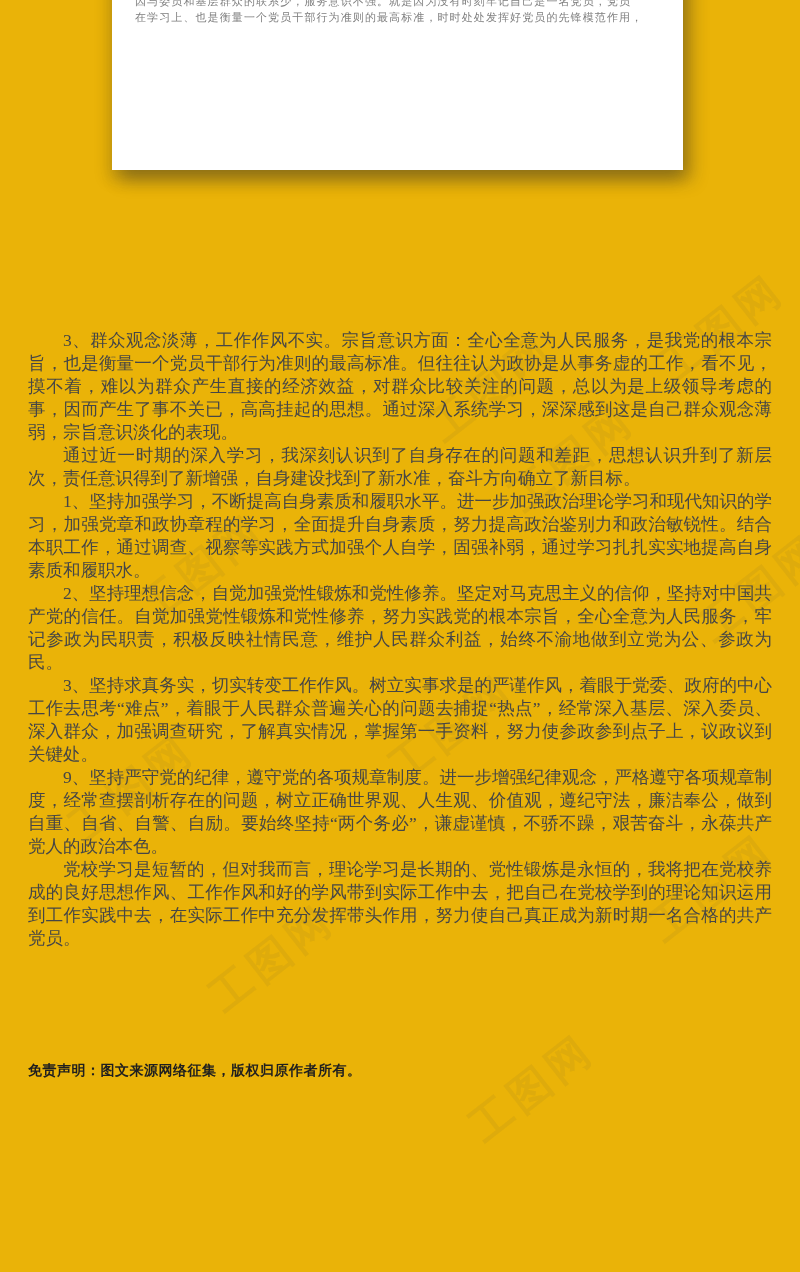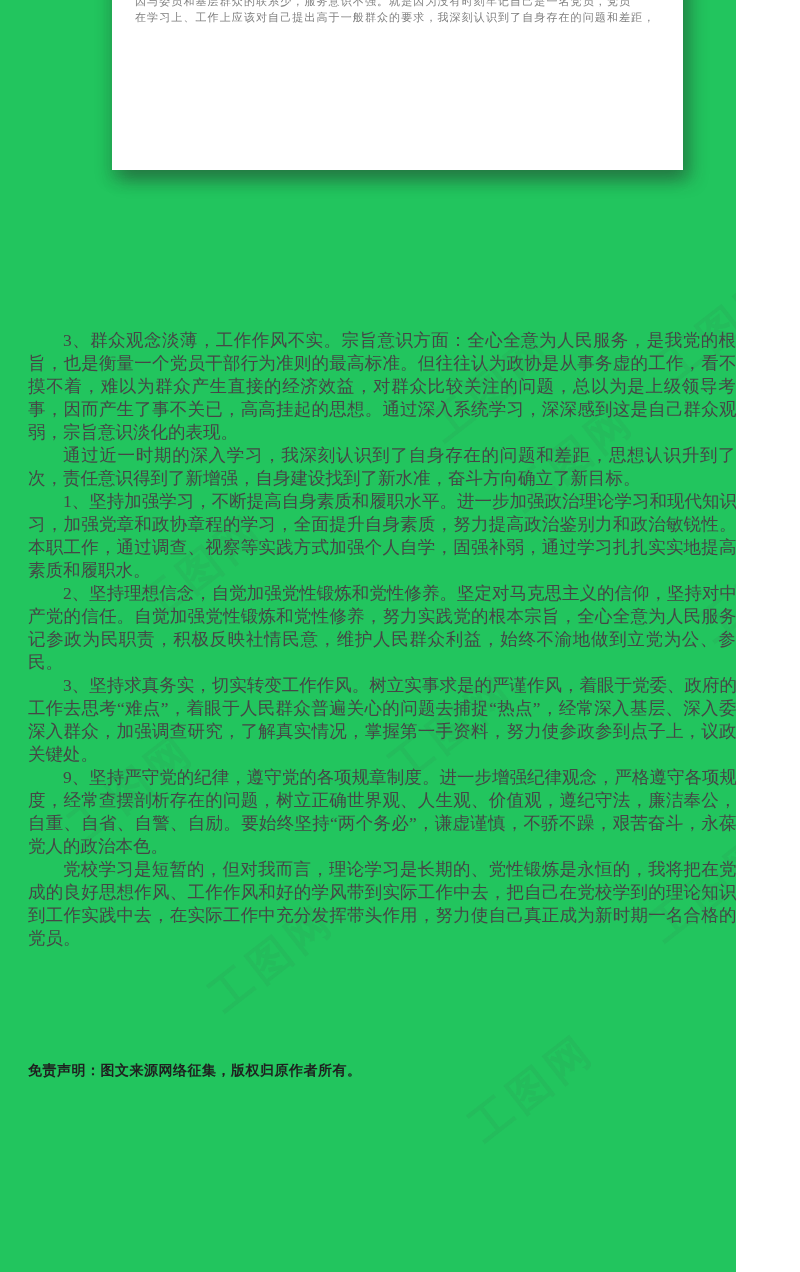--- a/index.html
+++ b/index.html
@@ -1,17 +1,17 @@
 <!DOCTYPE html>
 <html><head>
 <meta charset="utf-8">
 <style>
   html,body{margin:0;padding:0;background:#ffffff;}
   .page{
-    position:relative;width:736px;height:1272px;background:#22c55e;overflow:hidden;
+    position:relative;width:800px;height:1272px;background:#eab308;overflow:hidden;
     font-family:"Liberation Serif","DejaVu Serif",serif;
   }
   
   .paper{
     position:absolute;left:112px;top:-302px;width:571px;height:472px;background:#ffffff;
     box-shadow:8px 10px 16px rgba(40,40,40,.38),-4px 10px 14px rgba(40,40,40,.16);
   }
   .paper-text{
     position:absolute;top:296px;left:23px;right:21px;
     font-size:11px;line-height:15.6px;color:#7e7e7e;letter-spacing:1.1px;
@@ -39,21 +39,21 @@
 </style>
 </head>
 <body>
 
 <div class="page">
 
   <div class="paper">
     <div class="paper-text">
 
     <div class="paper-line">因与委员和基层群众的联系少，服务意识不强。就是因为没有时刻牢记自己是一名党员，党员</div>
-        <div class="paper-line">在学习上、工作上应该对自己提出高于一般群众的要求，我深刻认识到了自身存在的问题和差距，</div>
+        <div class="paper-line">在学习上、也是衡量一个党员干部行为准则的最高标准，时时处处发挥好党员的先锋模范作用，</div>
       </div>
   </div>
 
   <div>
       <span class="wm" style="left: 420px; top: 360px; color: rgba(70, 70, 70, 0.07);">工图网</span>
       <span class="wm" style="left: 650px; top: 300px; color: rgba(70, 70, 70, 0.07);">工图网</span>
       <span class="wm" style="left: 130px; top: 540px; color: rgba(70, 70, 70, 0.07);">工图网</span>
       <span class="wm" style="left: 500px; top: 430px; color: rgba(70, 70, 70, 0.07);">工图网</span>
       <span class="wm" style="left: 690px; top: 560px; color: rgba(70, 70, 70, 0.07);">工图网</span>
       <span class="wm" style="left: 60px; top: 760px; color: rgba(70, 70, 70, 0.07);">工图网</span>

